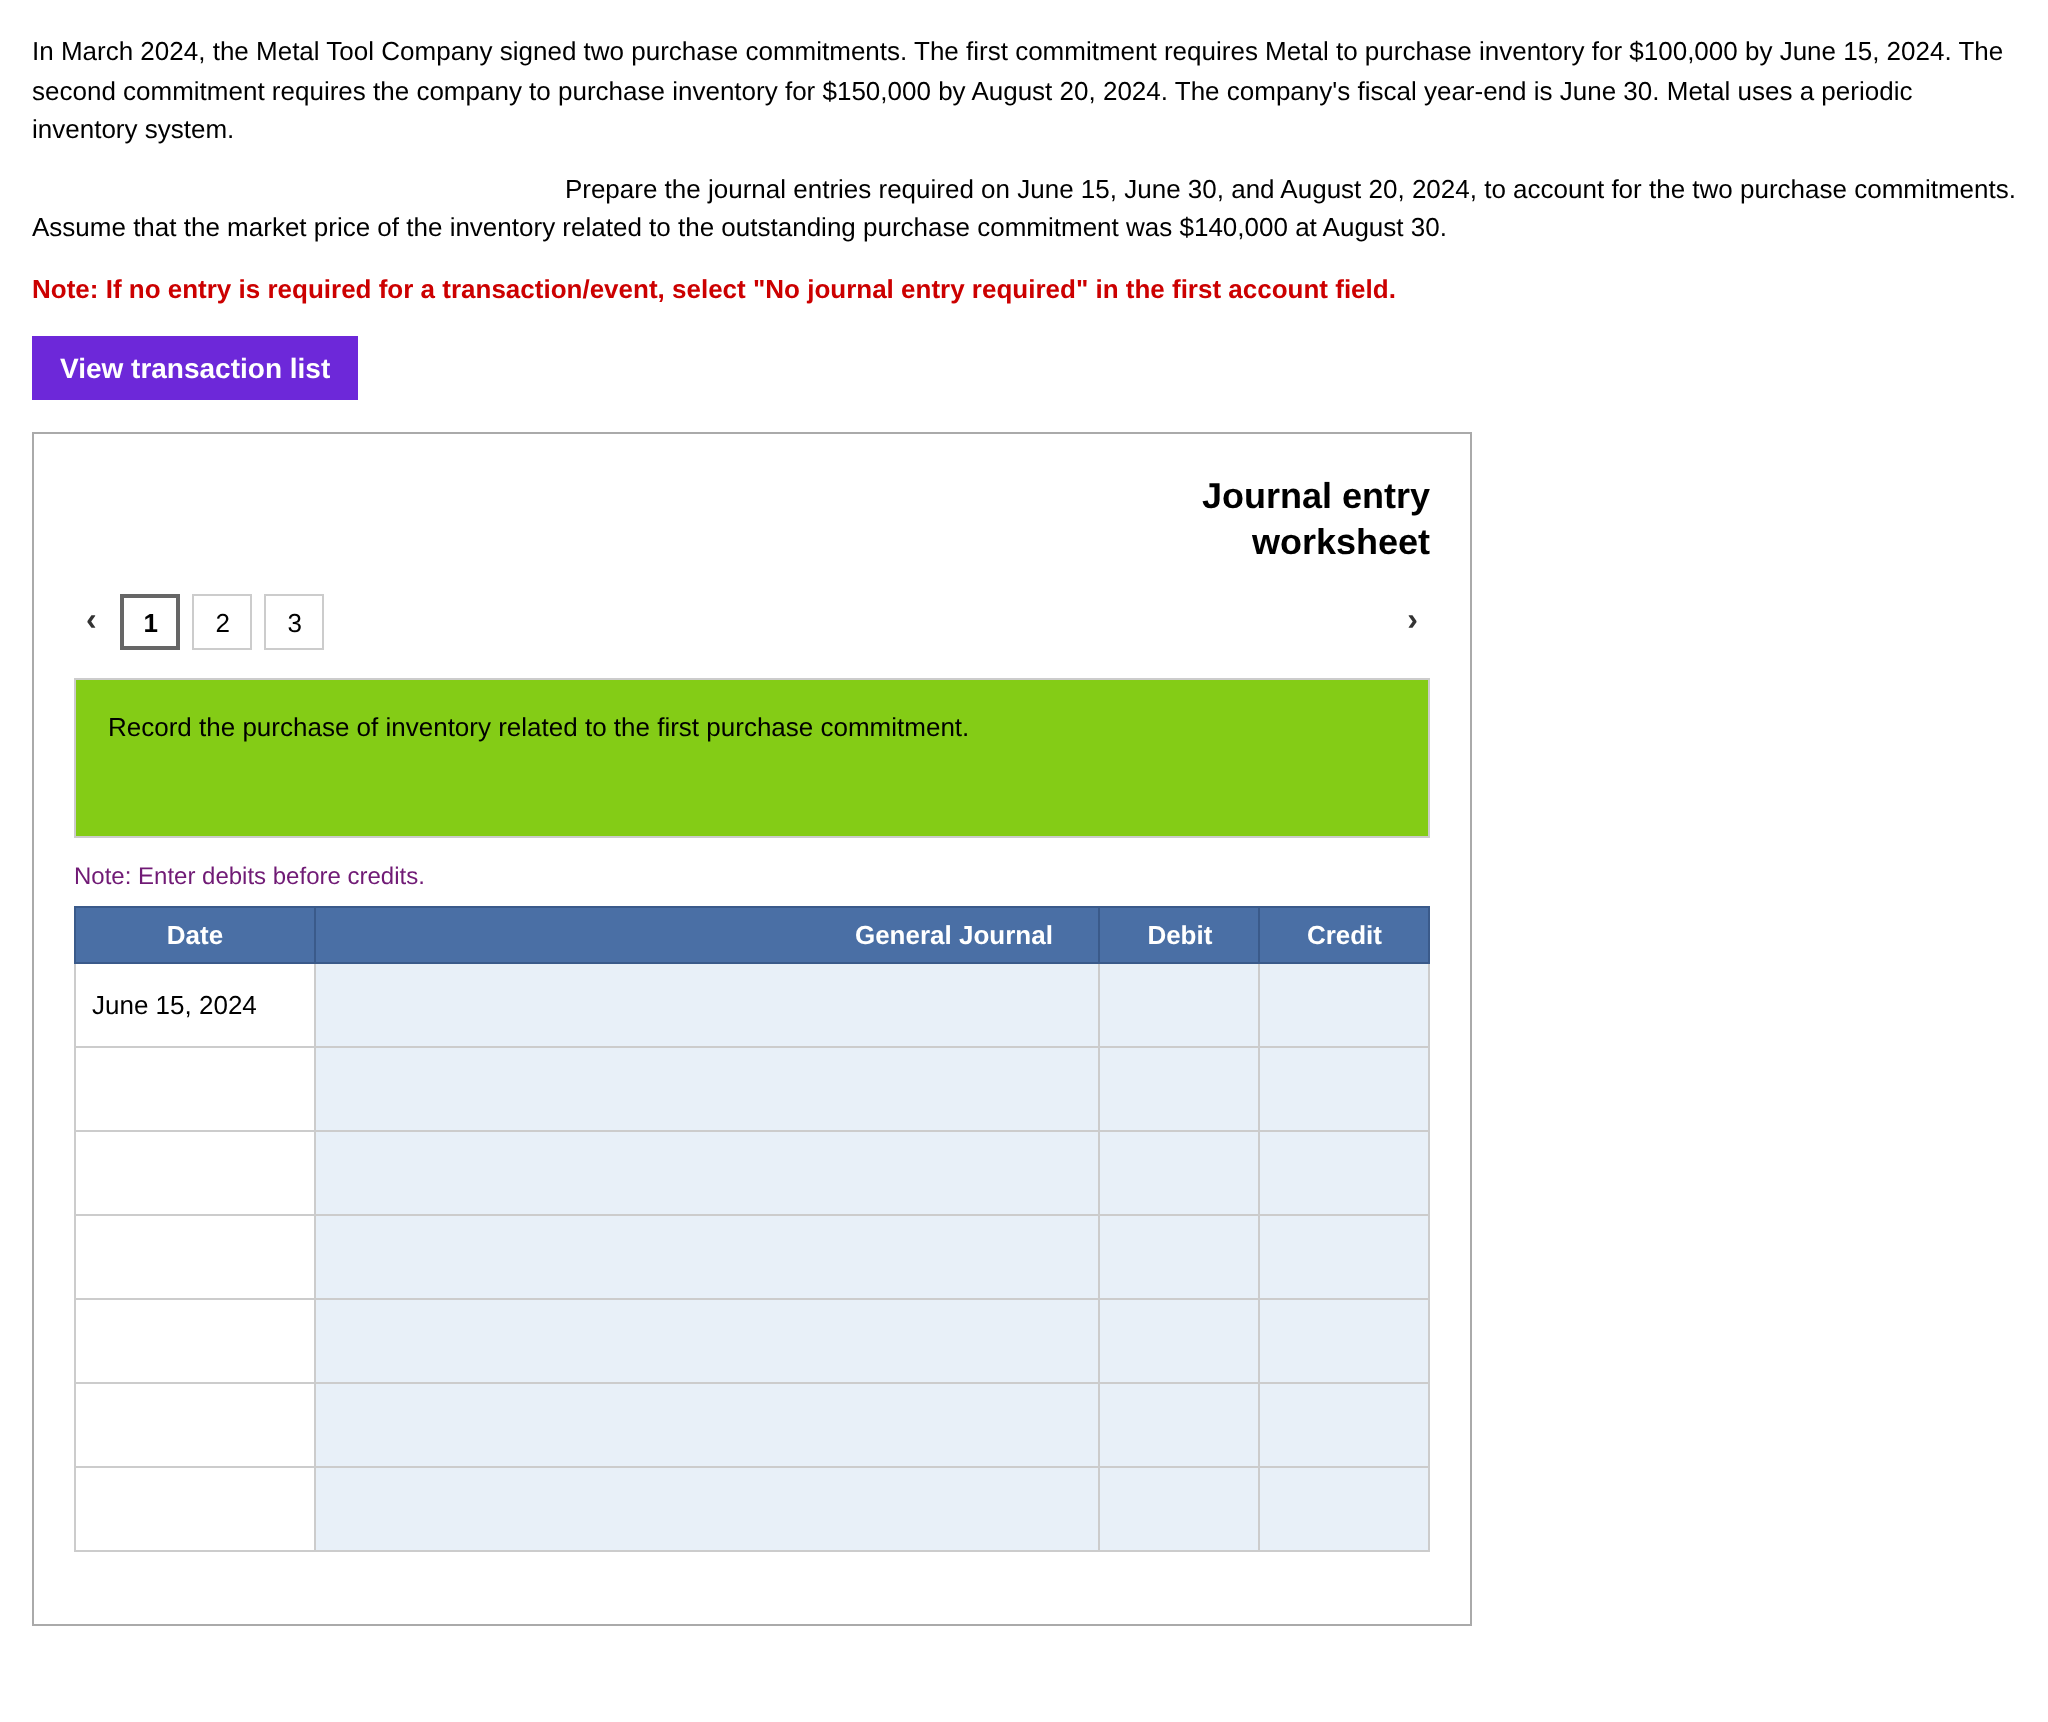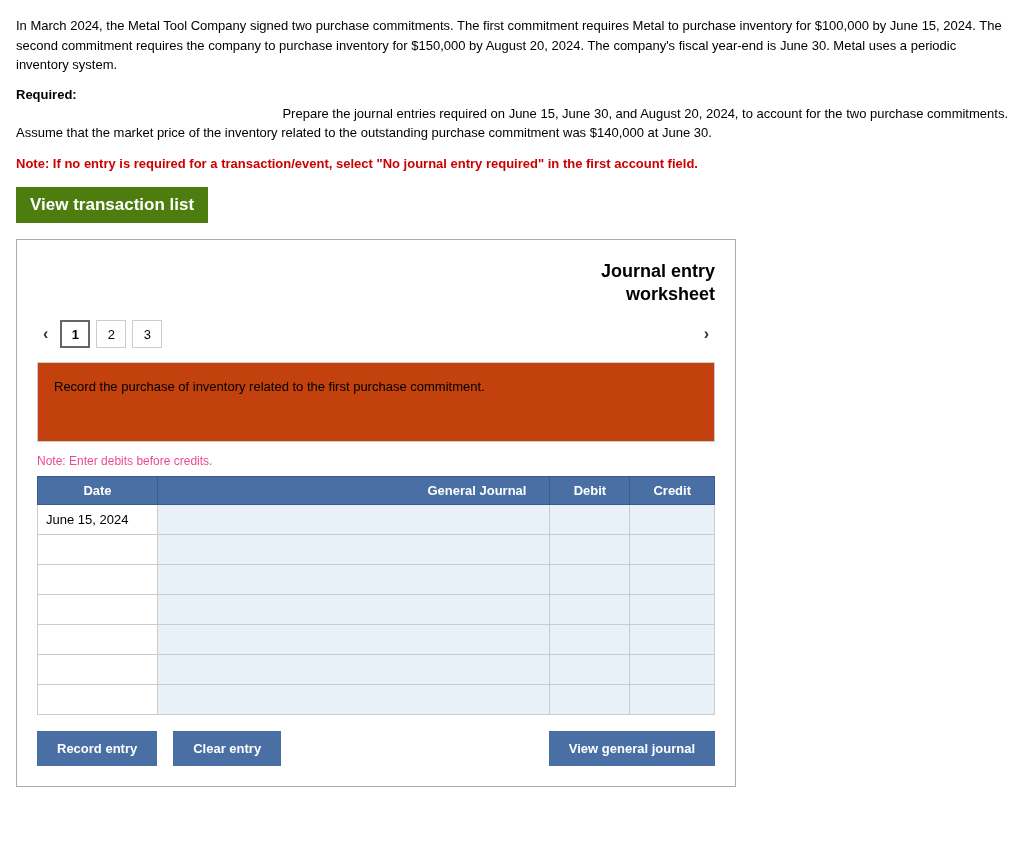--- a/index.html
+++ b/index.html
@@ -28,25 +28,25 @@
     .required-section .required-label {
       font-weight: bold;
       margin-bottom: 4px;
     }
     .required-section .note-red {
       color: #cc0000;
       font-weight: bold;
       margin-top: 16px;
     }
     .view-transaction-btn {
-      background-color: #4d7c0f;
+      background-color: #6d28d9;
       color: #fff;
       border: none;
       padding: 8px 14px;
-      font-size: 17px;
+      font-size: 14px;
       cursor: pointer;
       margin-bottom: 16px;
       font-weight: bold;
     }
     .worksheet-container {
       border: 1px solid #aaa;
       padding: 20px;
       max-width: 720px;
       background: #fff;
     }
@@ -86,24 +86,24 @@
     .page-num.active {
       border: 2px solid #666;
       font-weight: bold;
     }
     .transaction-description-box {
       border: 1px solid #ccc;
       padding: 16px;
       margin-bottom: 12px;
       min-height: 80px;
       font-size: 13px;
-      background: #c2410c;
+      background: #84cc16;
     }
     .note-debits {
-      color: #ec4899;
+      color: #701a75;
       font-size: 12px;
       margin-bottom: 8px;
     }
     .journal-table {
       width: 100%;
       border-collapse: collapse;
       margin-bottom: 16px;
     }
     .journal-table thead tr {
       background-color: #4a6fa5;
@@ -131,21 +131,21 @@
       width: 76px;
       text-align: center;
       margin-top: 48px;
     }
     .journal-table tbody tr {
       border-bottom: 1px solid #ccc;
     }
     .journal-table tbody td {
       border: 1px solid #ccc;
       padding: 0;
-      height: 30px;
+      height: 42px;
     }
     .journal-table tbody td.date-cell {
       padding: 4px 8px;
       font-size: 13px;
       vertical-align: middle;
     }
     .journal-table tbody td input {
       width: 100%;
       height: 100%;
       border: none;
@@ -196,23 +196,22 @@
 
 
 
 
 <div class="intro-text">
   <p>In March 2024, the Metal Tool Company signed two purchase commitments. The first commitment requires Metal to purchase inventory for $100,000 by June 15, 2024. The second commitment requires the company to purchase inventory for $150,000 by August 20, 2024. The company's fiscal year-end is June 30. Metal uses a periodic inventory system.</p>
 </div>
 
 
 <div class="required-section">
-  <div class="required-label">Required:</div>
   <div style="margin-bottom:4px;text-align:right;">Prepare the journal entries required on June 15, June 30, and August 20, 2024, to account for the two purchase commitments.</div>
-  <div style="margin-bottom:4px;">Assume that the market price of the inventory related to the outstanding purchase commitment was $140,000 at June 30.</div>
+  <div style="margin-bottom:4px;">Assume that the market price of the inventory related to the outstanding purchase commitment was $140,000 at August 30.</div>
   <div class="note-red">Note: If no entry is required for a transaction/event, select "No journal entry required" in the first account field.</div>
 </div>
 
 
 <button class="view-transaction-btn">View transaction list</button>
 
 
 <div class="worksheet-container">
   <div class="worksheet-title">
     <span style="white-space: pre-line;">Journal entry
@@ -281,21 +280,16 @@
         </tr>
         <tr>
           <td class="date-cell"></td>
           <td class="input-cell"><input type="text" style=""></td>
           <td class="input-cell"><input type="text" style=""></td>
           <td class="input-cell"><input type="text" style=""></td>
         </tr>
       </tbody>
   </table>
 
-  <div class="bottom-buttons">
-    <button class="btn-record">Record entry</button>
-    <button class="btn-clear">Clear entry</button>
-    <button class="btn-view-journal">View general journal</button>
-  </div>
 </div>
 
 
 
 
 </body></html>

